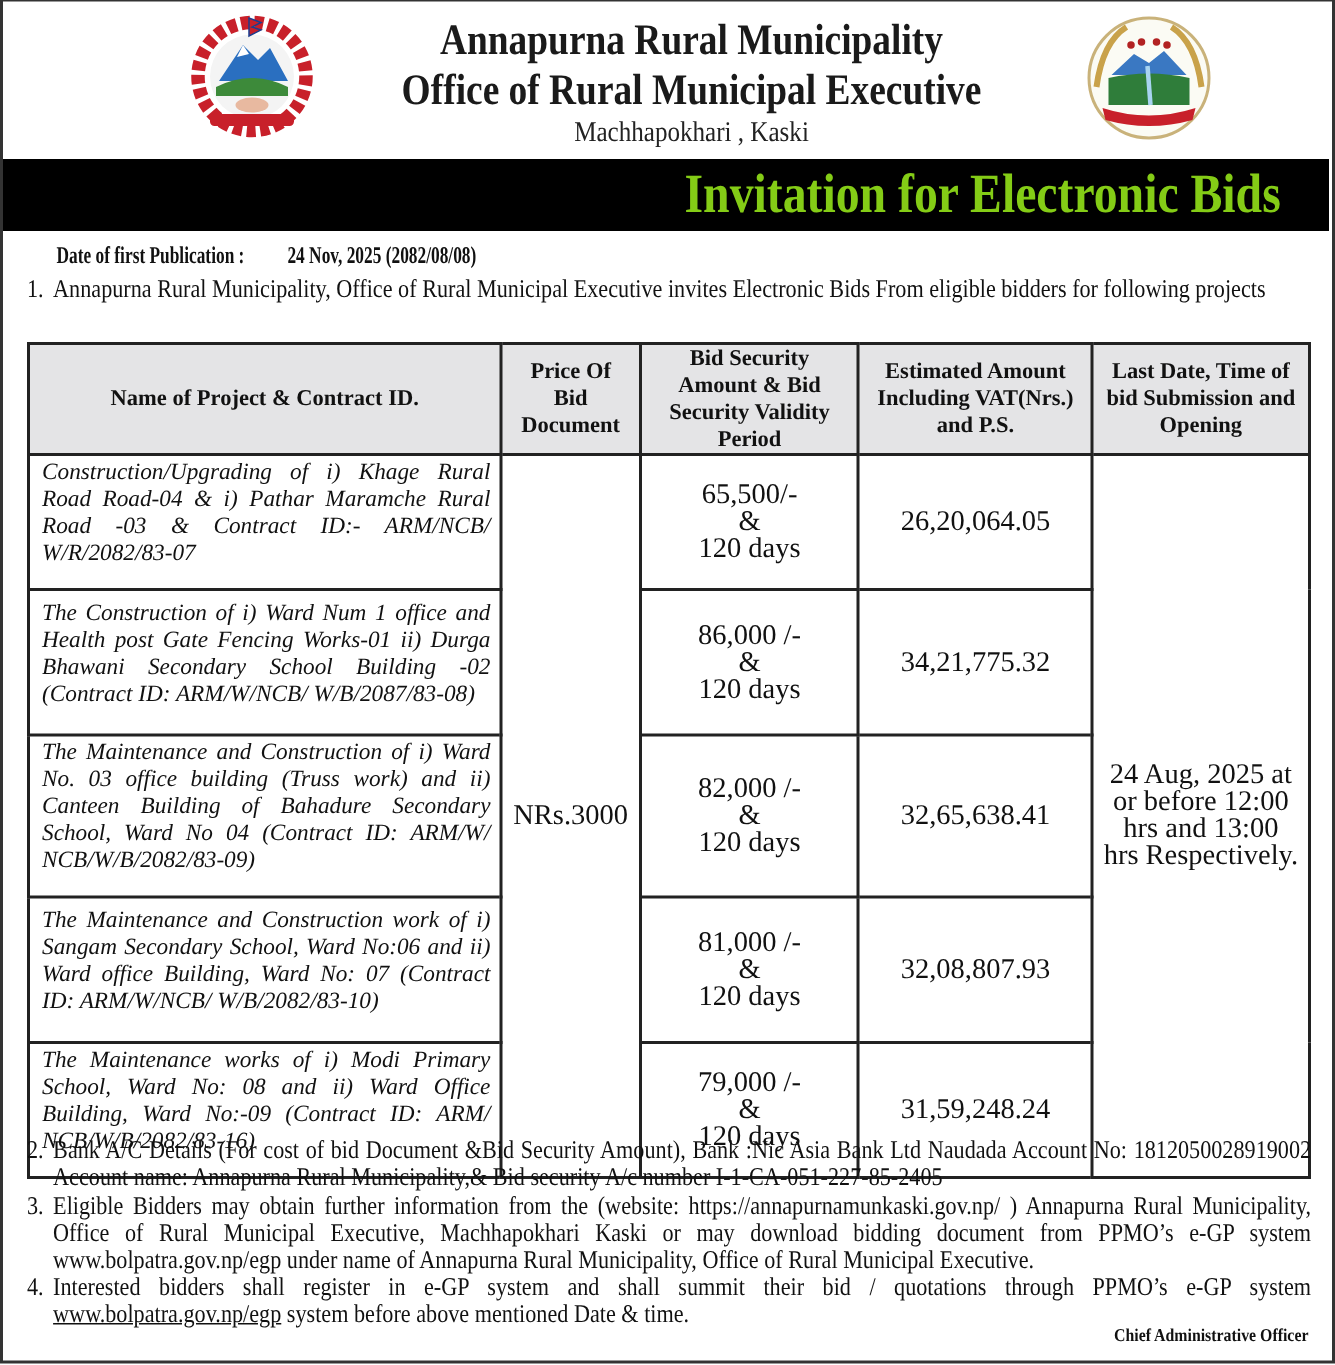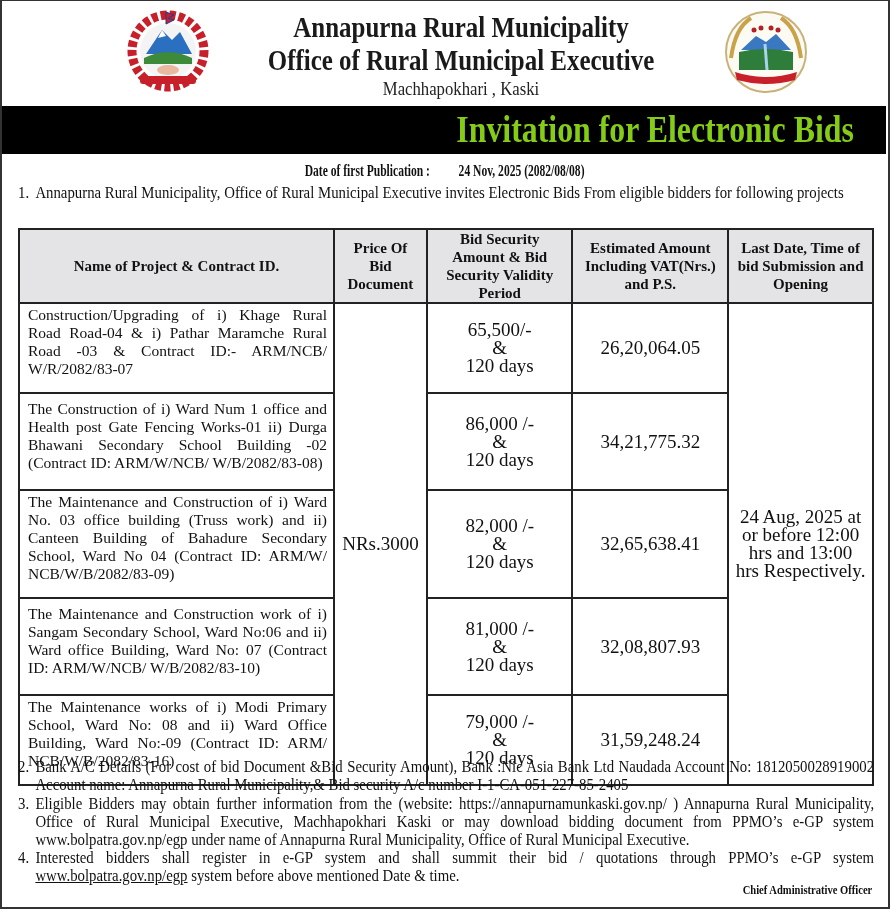--- a/index.html
+++ b/index.html
@@ -7,30 +7,30 @@
   .frame { position: absolute; left: 0; top: 0; width: 886px; height: 906px; border: 2px solid #333; border-top-width: 1px; background: #fff; }
   .header { position: absolute; left: 16px; top: 0; width: 890px; height: 106px; }
   .logo-left { position: absolute; left: 106px; top: 10px; width: 92px; height: 82px; }
   .logo-right { position: absolute; left: 705px; top: 8px; width: 90px; height: 92px; }
   .org-name { position: absolute; left: 0; width: 890px; text-align: center; font-family: "Liberation Serif", serif; font-weight: bold; color: #1a1a1a; }
   .org-line1 { top: 11px; font-size: 29px; transform: scaleX(0.86); }
   .org-line2 { top: 44px; font-size: 29px; transform: scaleX(0.86); }
   .org-addr { position: absolute; left: 0; width: 890px; top: 78px; text-align: center; font-size: 19px; transform: scaleX(0.88); color: #222; }
   .banner { position: absolute; left: 2px; top: 106px; width: 884px; height: 48px; background: #000; color: #84cc16; text-align: right; font-weight: bold; font-size: 37px; line-height: 48px; }
   .banner span { display: inline-block; transform: scaleX(0.86); }
-  .pubdate { position: absolute; left: 0; width: 890px; top: 162px; text-align: center; font-size: 16px; font-weight: bold; }
+  .pubdate { position: absolute; left: 0; width: 890px; top: 162px; text-align: left; font-size: 16px; font-weight: bold; }
   .pubdate span { display: inline-block; transform: scaleX(0.85); }
   .para { position: absolute; left: 18px; width: 856px; font-size: 17px; line-height: 18px; }
   .para .num { position: absolute; left: 0; top: 0; }
   .para .txt { margin-left: 20px; text-align: justify; }
   .cond { transform-origin: left top; transform: scaleX(0.87); width: 984px; }
   table.bids { position: absolute; left: 18px; top: 228px; width: 856px; border-collapse: collapse; font-size: 15px; }
   table.bids th, table.bids td { border: 2px solid #222; padding: 0 6px; vertical-align: middle; }
   table.bids th { background: #e4e4e6; font-weight: bold; text-align: center; line-height: 18px; height: 56px; font-size: 15px; }
-  table.bids td.name { text-align: justify; text-align-last: left; line-height: 18px; font-size: 15.5px; padding: 2px 6px 14px 8px; }
+  table.bids td.name { text-align: justify; text-align-last: left; line-height: 18px; font-size: 15.5px; padding: 2px 6px 14px 8px; font-style: italic; }
   table.bids td.center { text-align: center; line-height: 18px; font-size: 19px; }
   .underline { text-decoration: underline; }
   .signature { position: absolute; right: 18px; top: 883px; font-weight: bold; font-size: 12px; }
   .signature span { display: inline-block; transform: scaleX(0.88); transform-origin: right center; }
 </style>
 </head>
 <body>
 
 <div class="frame"></div>
 
@@ -105,21 +105,21 @@
       <td class="center" rowspan="5">NRs.3000</td>
       <td class="center">
         <div>65,500/-</div>
         <div>&amp;</div>
         <div>120 days</div>
       </td>
       <td class="center">26,20,064.05</td>
       <td class="center" rowspan="5">24 Aug, 2025 at or before 12:00 hrs and 13:00 hrs Respectively.</td>
     </tr>
     <tr style="height:97px;">
-      <td class="name">The Construction of i) Ward Num 1 office and Health post Gate Fencing Works-01 ii) Durga Bhawani Secondary School Building -02 (Contract ID: ARM/W/NCB/ W/B/2082/83-08)</td>
+      <td class="name">The Construction of i) Ward Num 1 office and Health post Gate Fencing Works-01 ii) Durga Bhawani Secondary School Building -02 (Contract ID: ARM/W/NCB/ W/B/2087/83-08)</td>
       <td class="center">
         <div>86,000 /-</div>
         <div>&amp;</div>
         <div>120 days</div>
       </td>
       <td class="center">34,21,775.32</td>
     </tr>
     <tr style="height:97px;">
       <td class="name">The Maintenance and Construction of i) Ward No. 03 office building (Truss work) and ii) Canteen Building of Bahadure Secondary School, Ward No 04 (Contract ID: ARM/W/ NCB/W/B/2082/83-09)</td>
       <td class="center">

